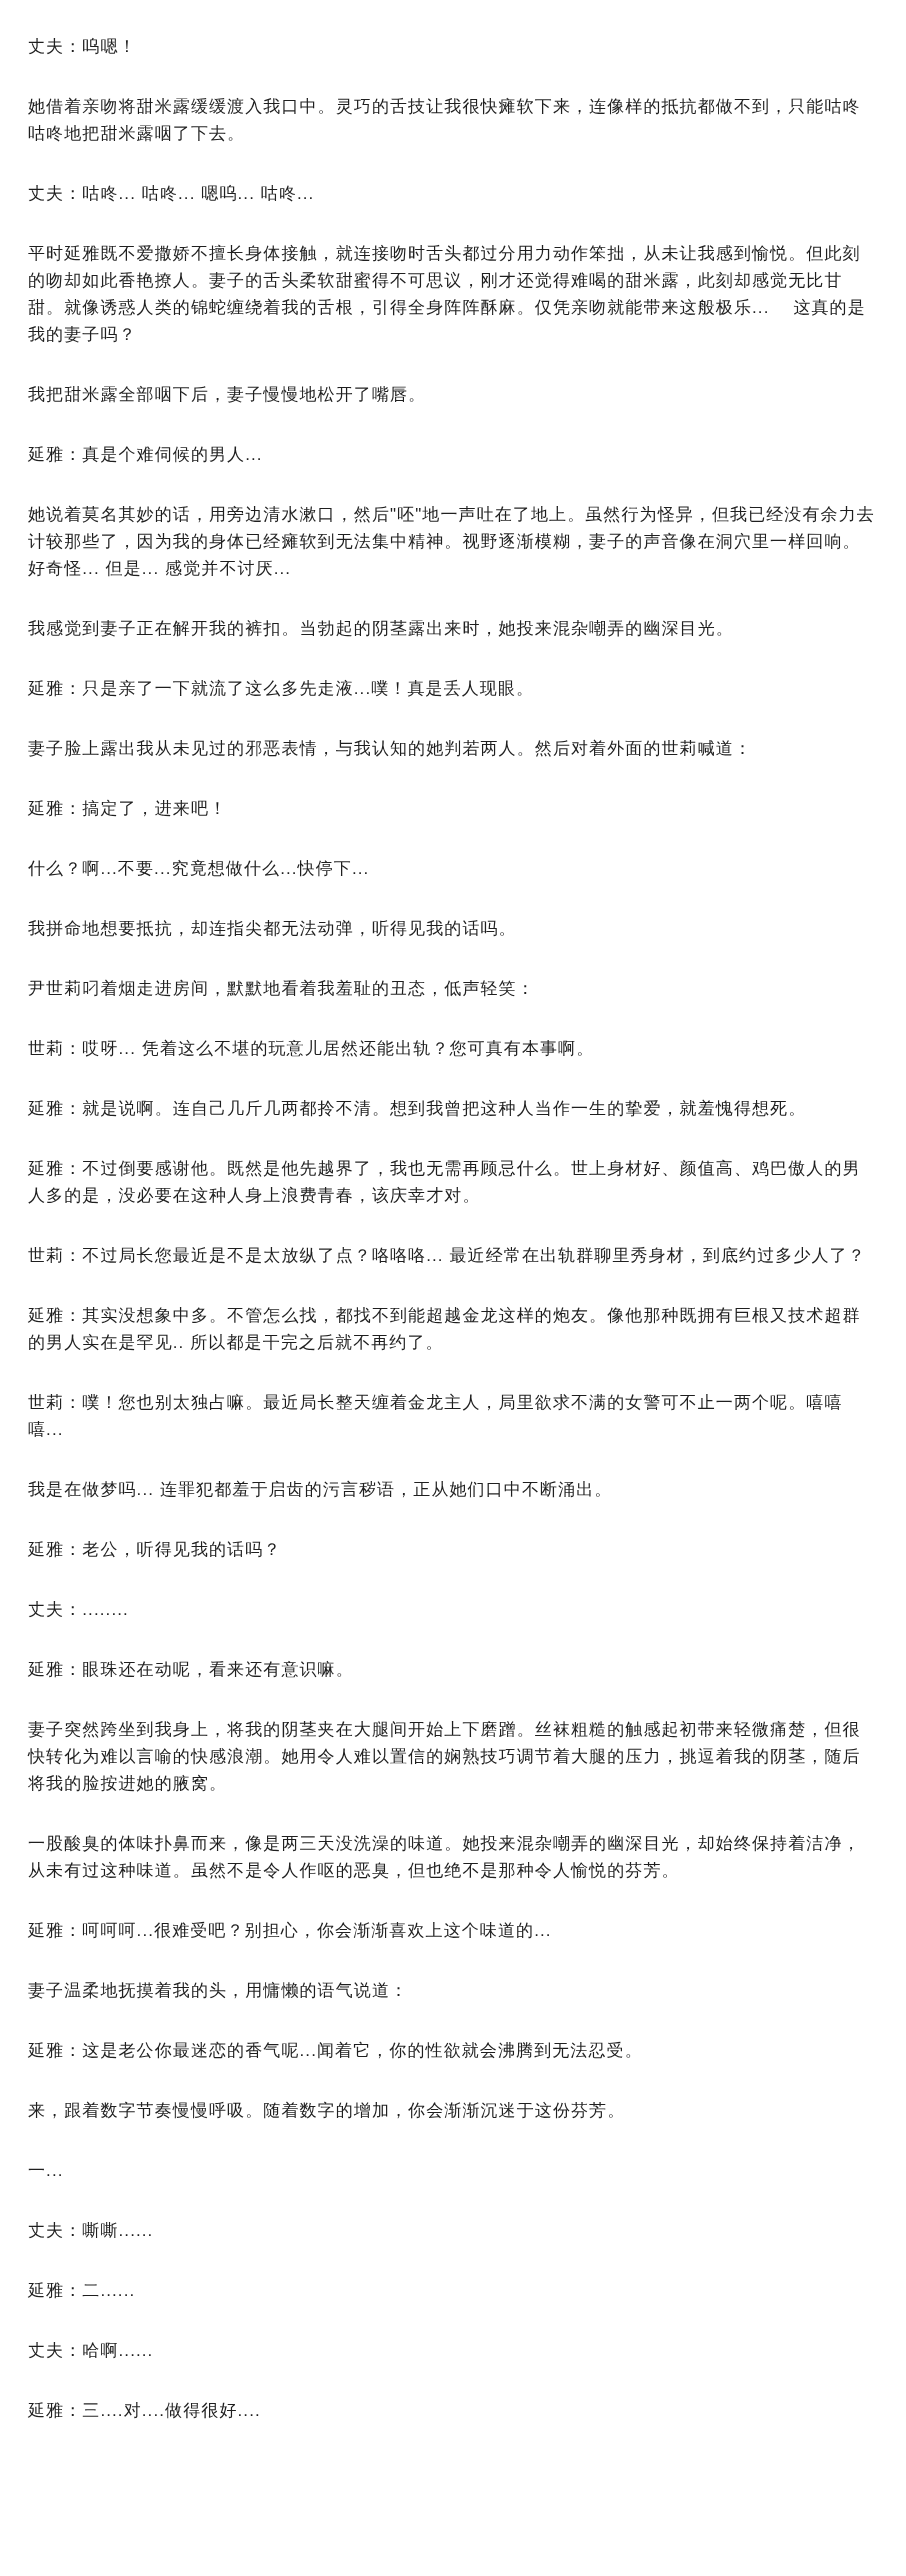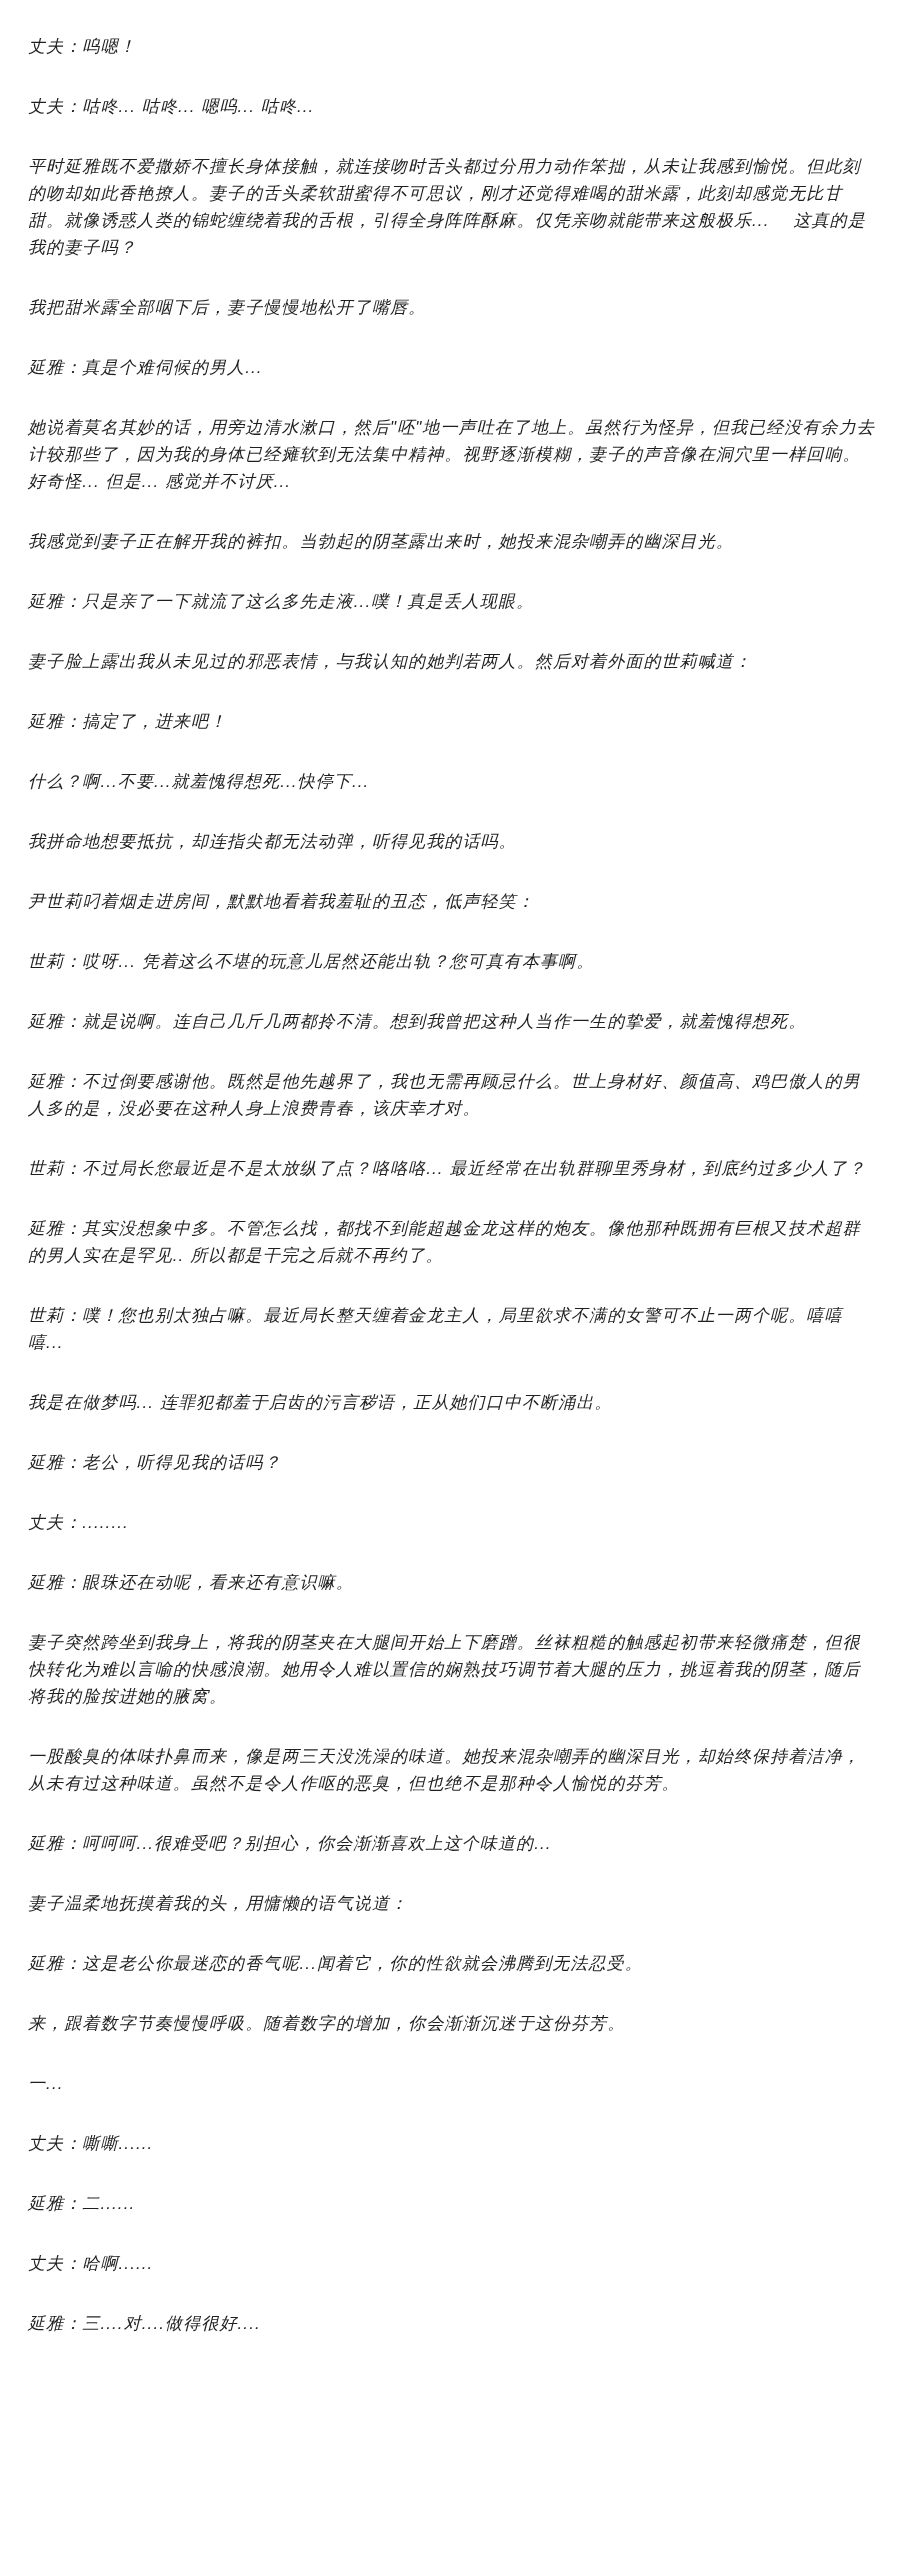--- a/index.html
+++ b/index.html
@@ -21,41 +21,41 @@
     letter-spacing: 1.1px;
     line-height: 27px;
     color: #1f1f1f;
     text-align: left;
     word-break: break-all;
     overflow-wrap: break-word;
   }
   .doc p {
     margin: 0 0 33px 0;
     padding: 0;
-    font-style: italic;
   }
   .doc p:last-child {
     margin-bottom: 13px;
   }
 </style>
 </head>
 <body style="background: rgb(255, 255, 255);">
 
 <div class="doc" id="doc" style="color: rgb(31, 31, 31);">
     <p>丈夫：呜嗯！</p>
+    <p>她借着亲吻将甜米露缓缓渡入我口中。灵巧的舌技让我很快瘫软下来，连像样的抵抗都做不到，只能咕咚咕咚地把甜米露咽了下去。</p>
     <p>丈夫：咕咚... 咕咚... 嗯呜... 咕咚...</p>
     <p>平时延雅既不爱撒娇不擅长身体接触，就连接吻时舌头都过分用力动作笨拙，从未让我感到愉悦。但此刻的吻却如此香艳撩人。妻子的舌头柔软甜蜜得不可思议，刚才还觉得难喝的甜米露，此刻却感觉无比甘甜。就像诱惑人类的锦蛇缠绕着我的舌根，引得全身阵阵酥麻。仅凭亲吻就能带来这般极乐...　 这真的是我的妻子吗？</p>
     <p>我把甜米露全部咽下后，妻子慢慢地松开了嘴唇。</p>
     <p>延雅：真是个难伺候的男人...</p>
     <p>她说着莫名其妙的话，用旁边清水漱口，然后"呸"地一声吐在了地上。虽然行为怪异，但我已经没有余力去计较那些了，因为我的身体已经瘫软到无法集中精神。视野逐渐模糊，妻子的声音像在洞穴里一样回响。好奇怪... 但是... 感觉并不讨厌...</p>
     <p>我感觉到妻子正在解开我的裤扣。当勃起的阴茎露出来时，她投来混杂嘲弄的幽深目光。</p>
     <p>延雅：只是亲了一下就流了这么多先走液...噗！真是丢人现眼。</p>
     <p>妻子脸上露出我从未见过的邪恶表情，与我认知的她判若两人。然后对着外面的世莉喊道：</p>
     <p>延雅：搞定了，进来吧！</p>
-    <p>什么？啊...不要...就羞愧得想死...快停下...</p>
+    <p>什么？啊...不要...究竟想做什么...快停下...</p>
     <p>我拼命地想要抵抗，却连指尖都无法动弹，听得见我的话吗。</p>
     <p>尹世莉叼着烟走进房间，默默地看着我羞耻的丑态，低声轻笑：</p>
     <p>世莉：哎呀... 凭着这么不堪的玩意儿居然还能出轨？您可真有本事啊。</p>
     <p>延雅：就是说啊。连自己几斤几两都拎不清。想到我曾把这种人当作一生的挚爱，就羞愧得想死。</p>
     <p>延雅：不过倒要感谢他。既然是他先越界了，我也无需再顾忌什么。世上身材好、颜值高、鸡巴傲人的男人多的是，没必要在这种人身上浪费青春，该庆幸才对。</p>
     <p>世莉：不过局长您最近是不是太放纵了点？咯咯咯... 最近经常在出轨群聊里秀身材，到底约过多少人了？</p>
     <p>延雅：其实没想象中多。不管怎么找，都找不到能超越金龙这样的炮友。像他那种既拥有巨根又技术超群的男人实在是罕见.. 所以都是干完之后就不再约了。</p>
     <p>世莉：噗！您也别太独占嘛。最近局长整天缠着金龙主人，局里欲求不满的女警可不止一两个呢。嘻嘻嘻...</p>
     <p>我是在做梦吗... 连罪犯都羞于启齿的污言秽语，正从她们口中不断涌出。</p>
     <p>延雅：老公，听得见我的话吗？</p>

